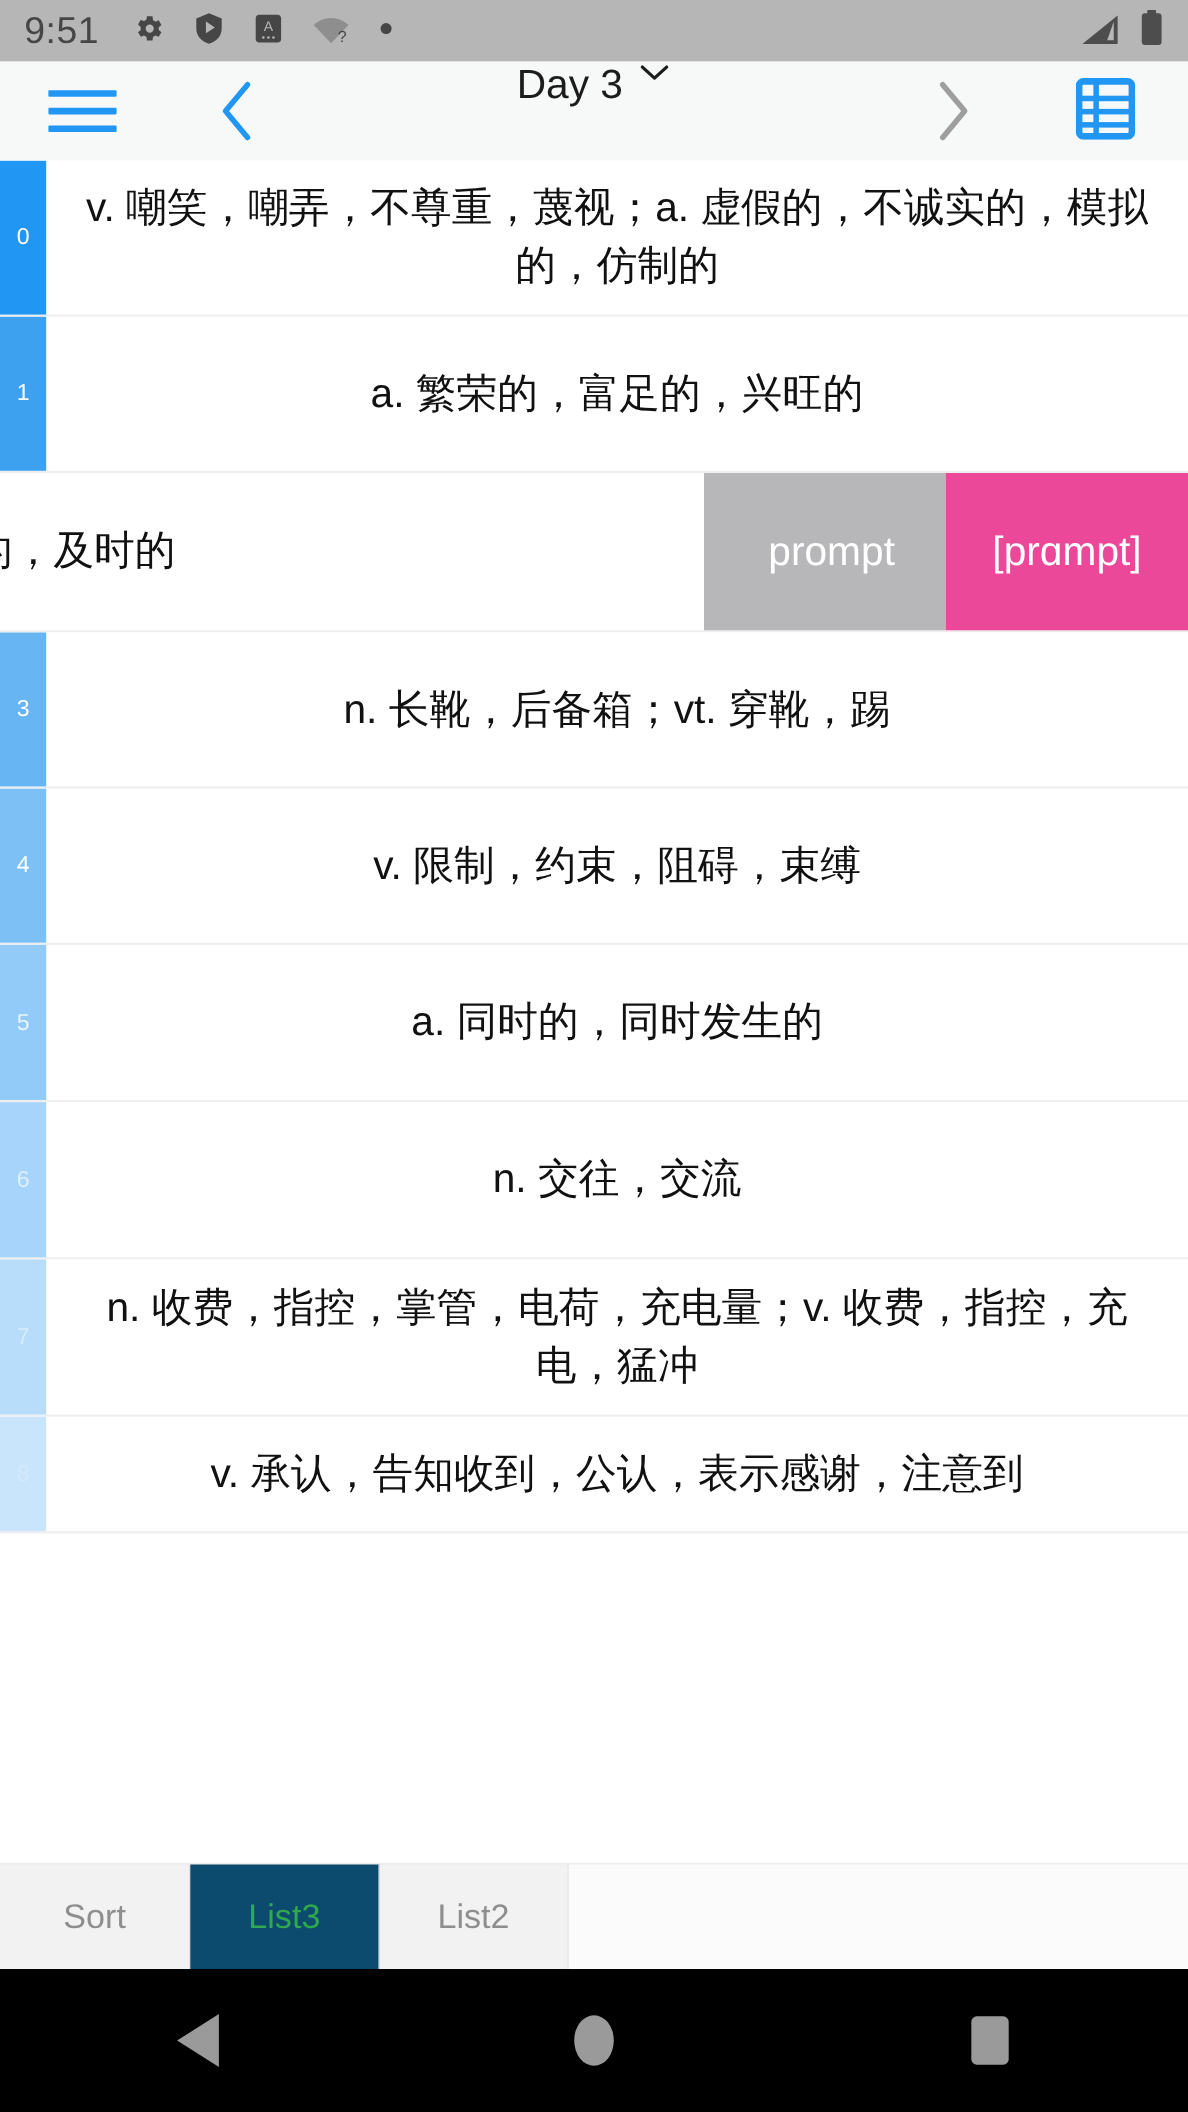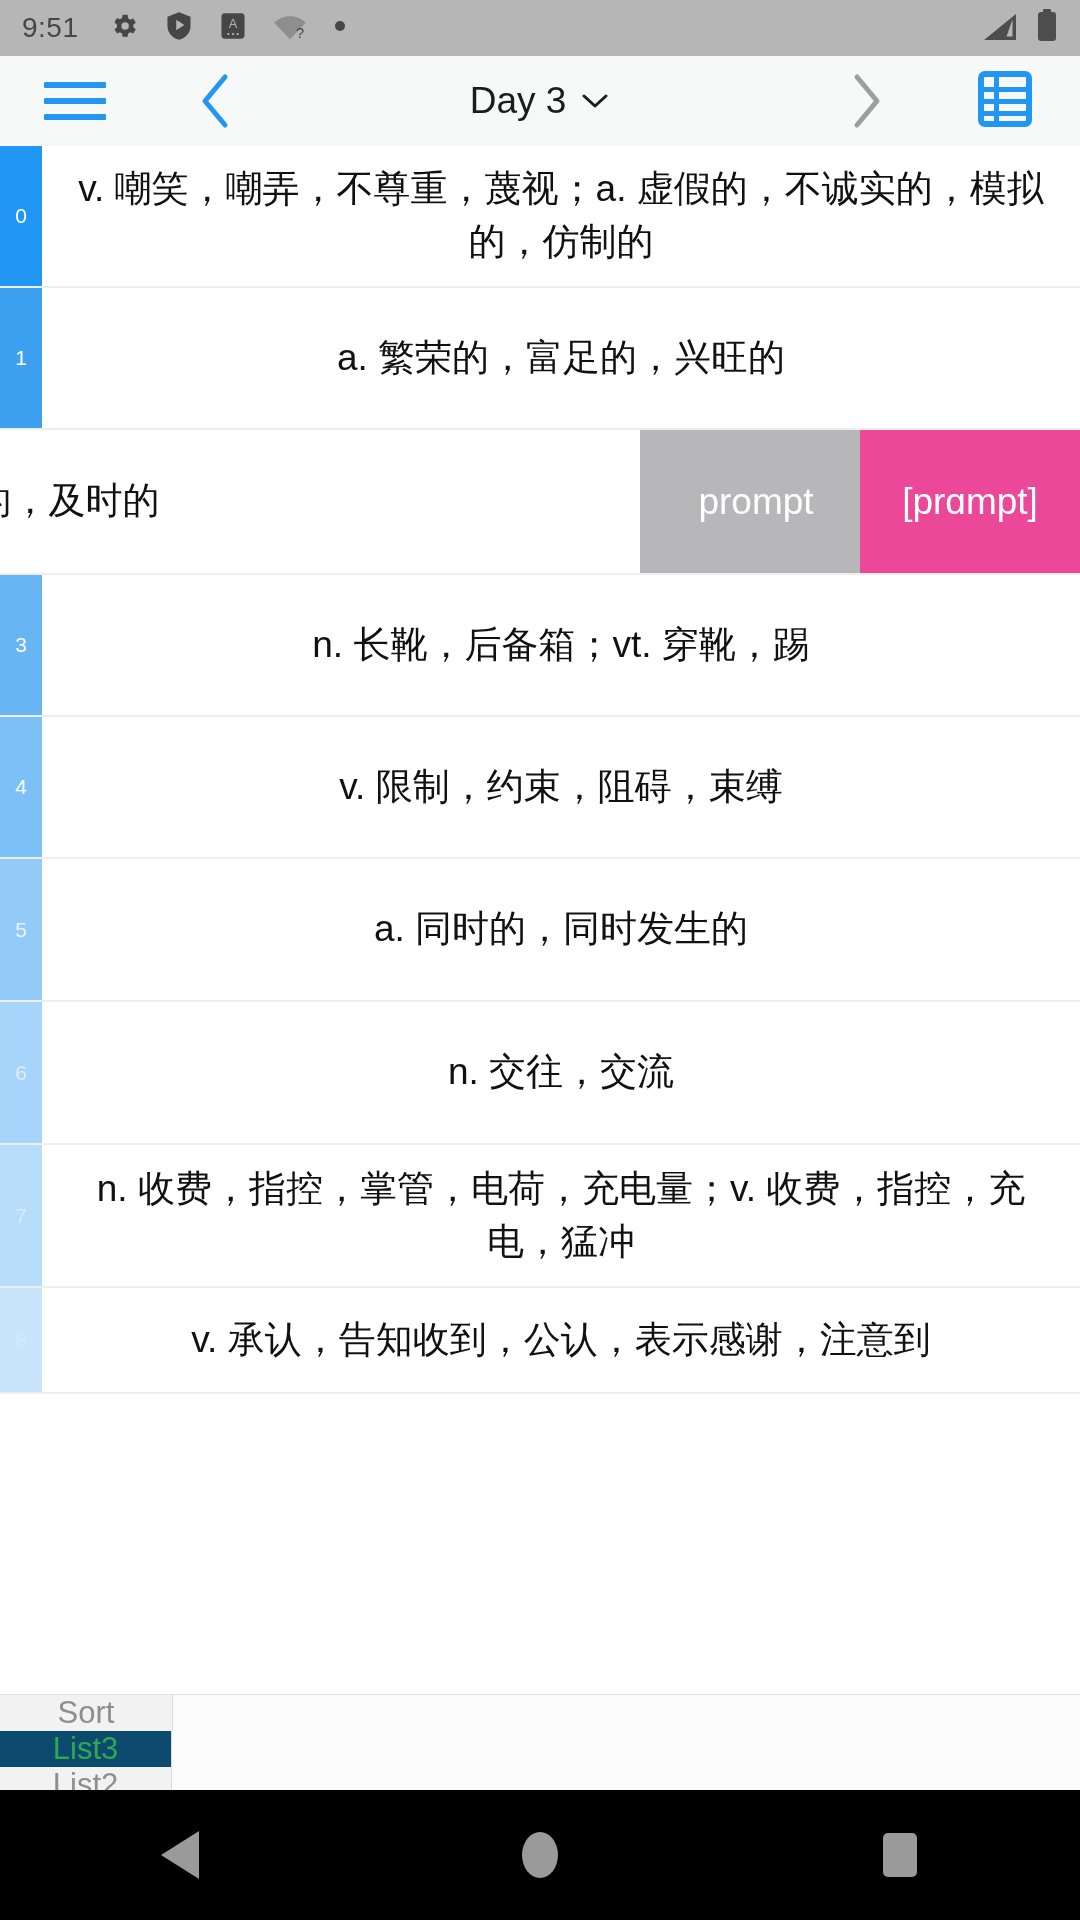--- a/index.html
+++ b/index.html
@@ -13,21 +13,21 @@
 
   
   .statusbar {
     position: absolute; top: 0; left: 0;
     width: 1080px; height: 56px;
     background: #b6b6b6;
     display: flex; align-items: center;
     padding: 0 22px;
   }
   .sb-clock {
-    color: #464646; font-size: 28px; letter-spacing: 0.5px;
+    color: #464646; font-size: 34px; letter-spacing: 0.5px;
     font-family: "Liberation Sans", sans-serif;
   }
   .sb-icons-left { display: flex; align-items: center; gap: 26px; margin-left: 30px; }
   .sb-spacer { flex: 1; }
   .sb-icons-right { display: flex; align-items: center; gap: 18px; }
   .sb-ico { display: block; }
 
   
   .toolbar {
     position: absolute; top: 56px; left: 0;
@@ -36,21 +36,21 @@
     display: flex; align-items: center;
   }
   .tb-menu { width: 150px; display: flex; align-items: center; justify-content: center; height: 90px; }
   .hamburger { width: 62px; }
   .hamburger i { display: block; height: 6px; background: #2196f3; border-radius: 1px; margin: 10px 0; }
   .tb-prev, .tb-next {
     width: 130px; height: 90px; display: flex; align-items: center; justify-content: center;
   }
   .chev { font-size: 0; line-height: 0; }
   .tb-title {
-    flex: 1; display: flex; align-items: center; justify-content: center; gap: 14px;
+    flex: 1; display: flex; align-items: flex-start; justify-content: center; gap: 14px;
     height: 90px;
   }
   .tb-title-text {
     font-size: 37px; color: #1c1c1c; font-weight: 500;
     font-family: "Liberation Sans", sans-serif;
   }
   .tb-caret { display: flex; align-items: center; }
   .tb-grid { width: 150px; display: flex; align-items: center; justify-content: center; height: 90px; }
 
   
@@ -100,21 +100,20 @@
   .swipe-btn.word { width: 220px; background: #b7b7b9; padding-left: 12px; }
   .swipe-btn.phon { width: 220px; background: #ec4899; }
 
   
   .tabbar {
     position: absolute; left: 0; bottom: 130px;
     width: 1080px; height: 96px;
     background: #fbfbfb;
     display: flex;
     border-top: 1px solid #e0e0e0;
-    flex-direction: column;
   }
   .tab {
     display: flex; align-items: center; justify-content: center;
     font-size: 31px; color: #8e8e8e;
     background: #f2f2f2;
     border-right: 1px solid #dcdcdc;
     font-family: "Liberation Sans", sans-serif;
   }
   .tab.t-sort { width: 173px; }
   .tab.t-1 { width: 172px; }

